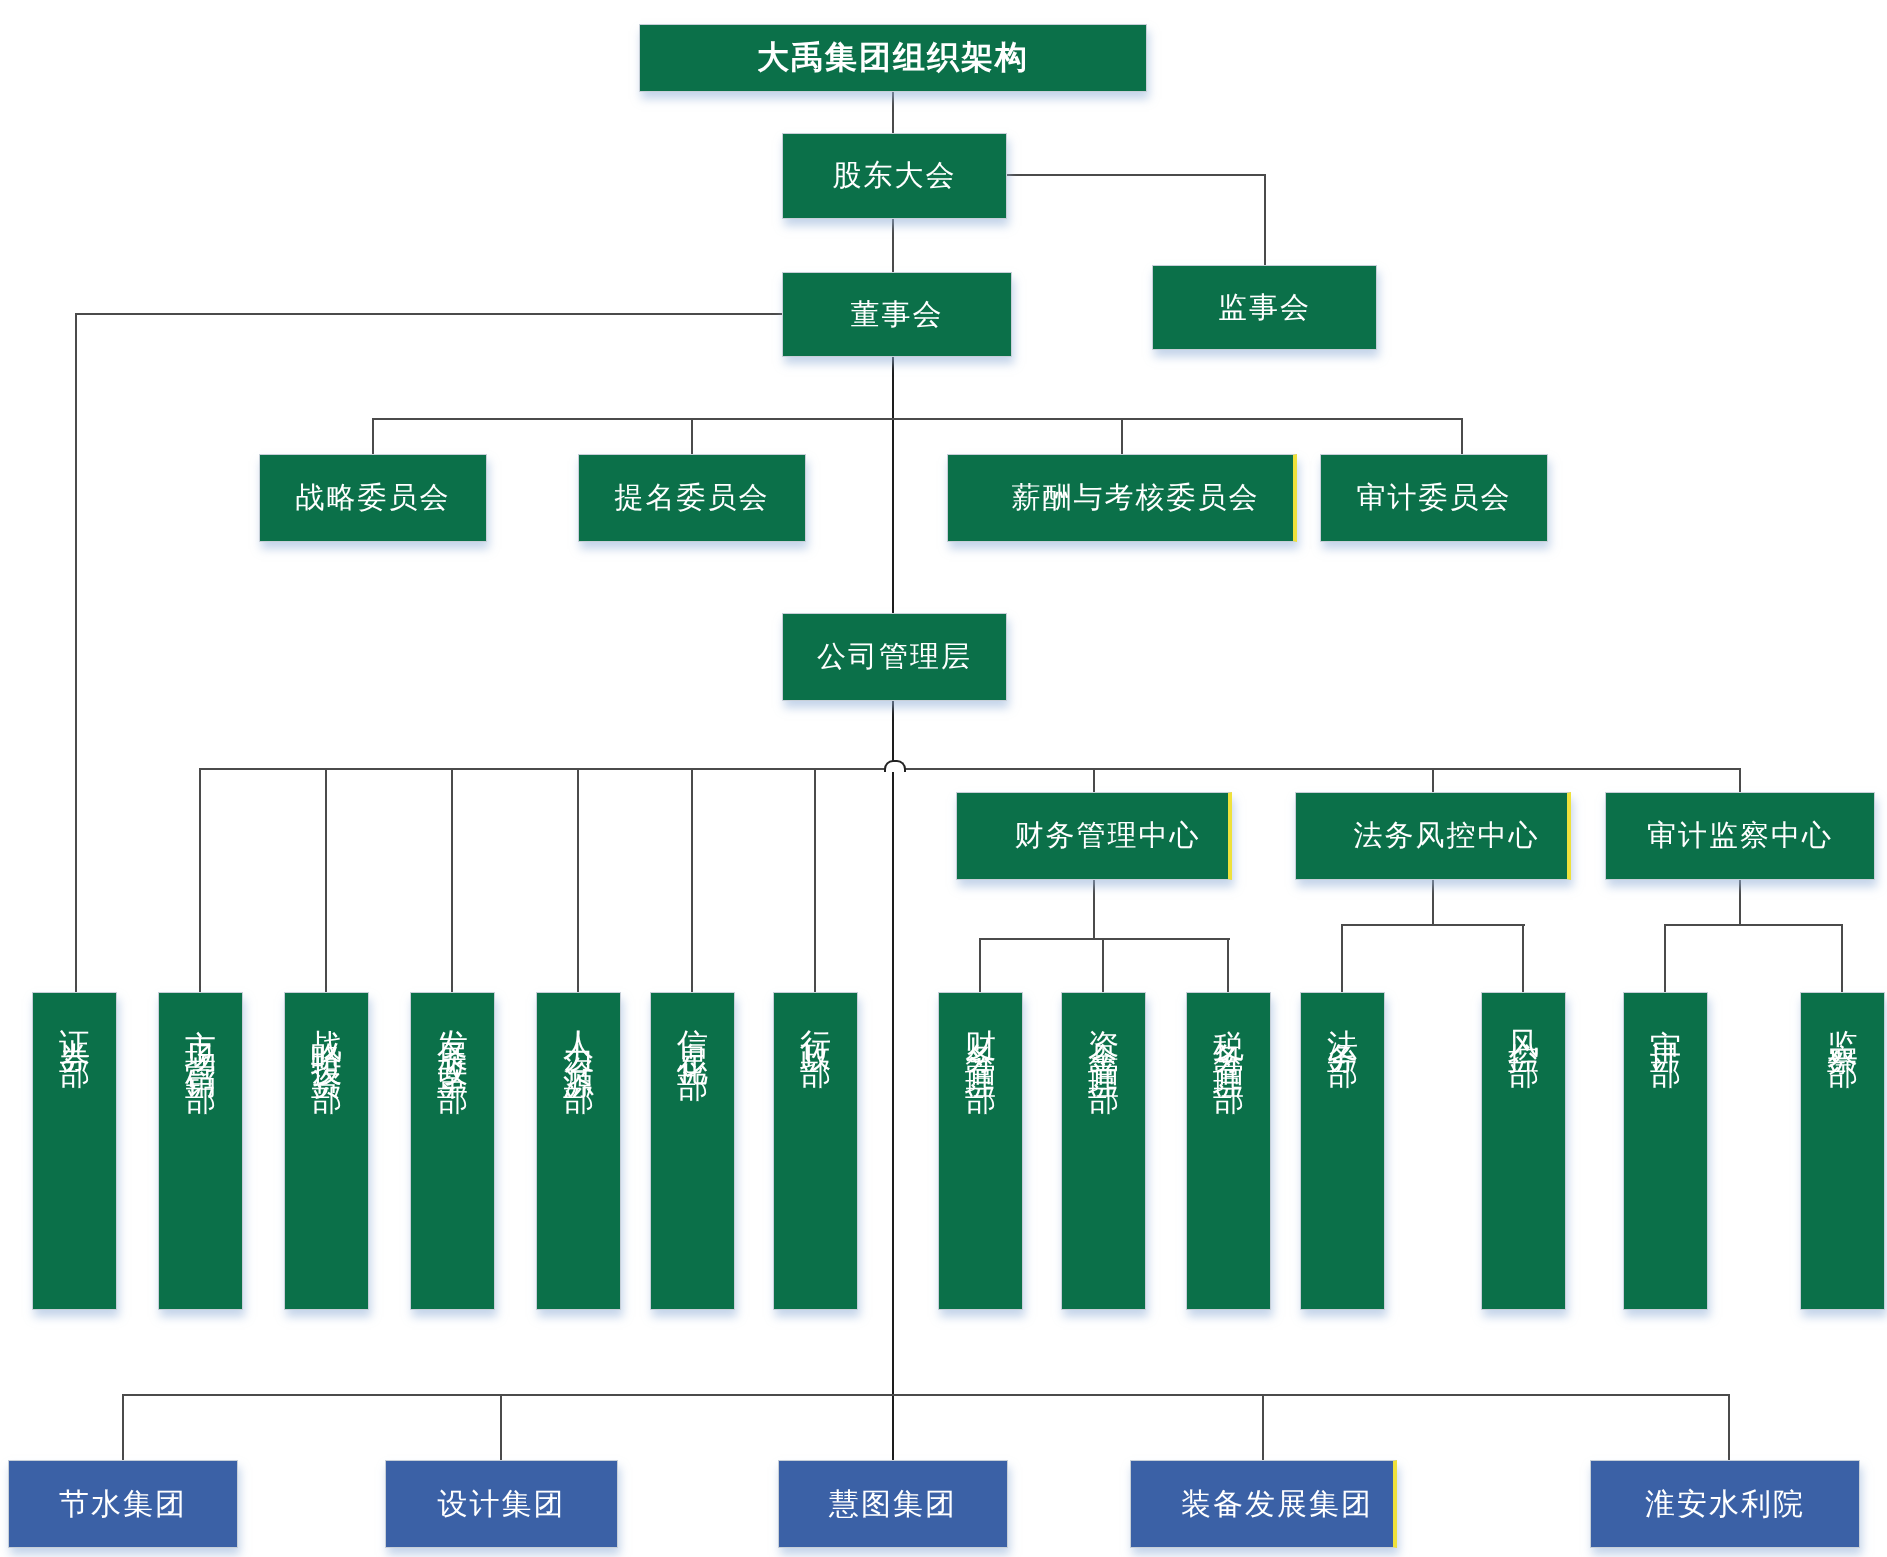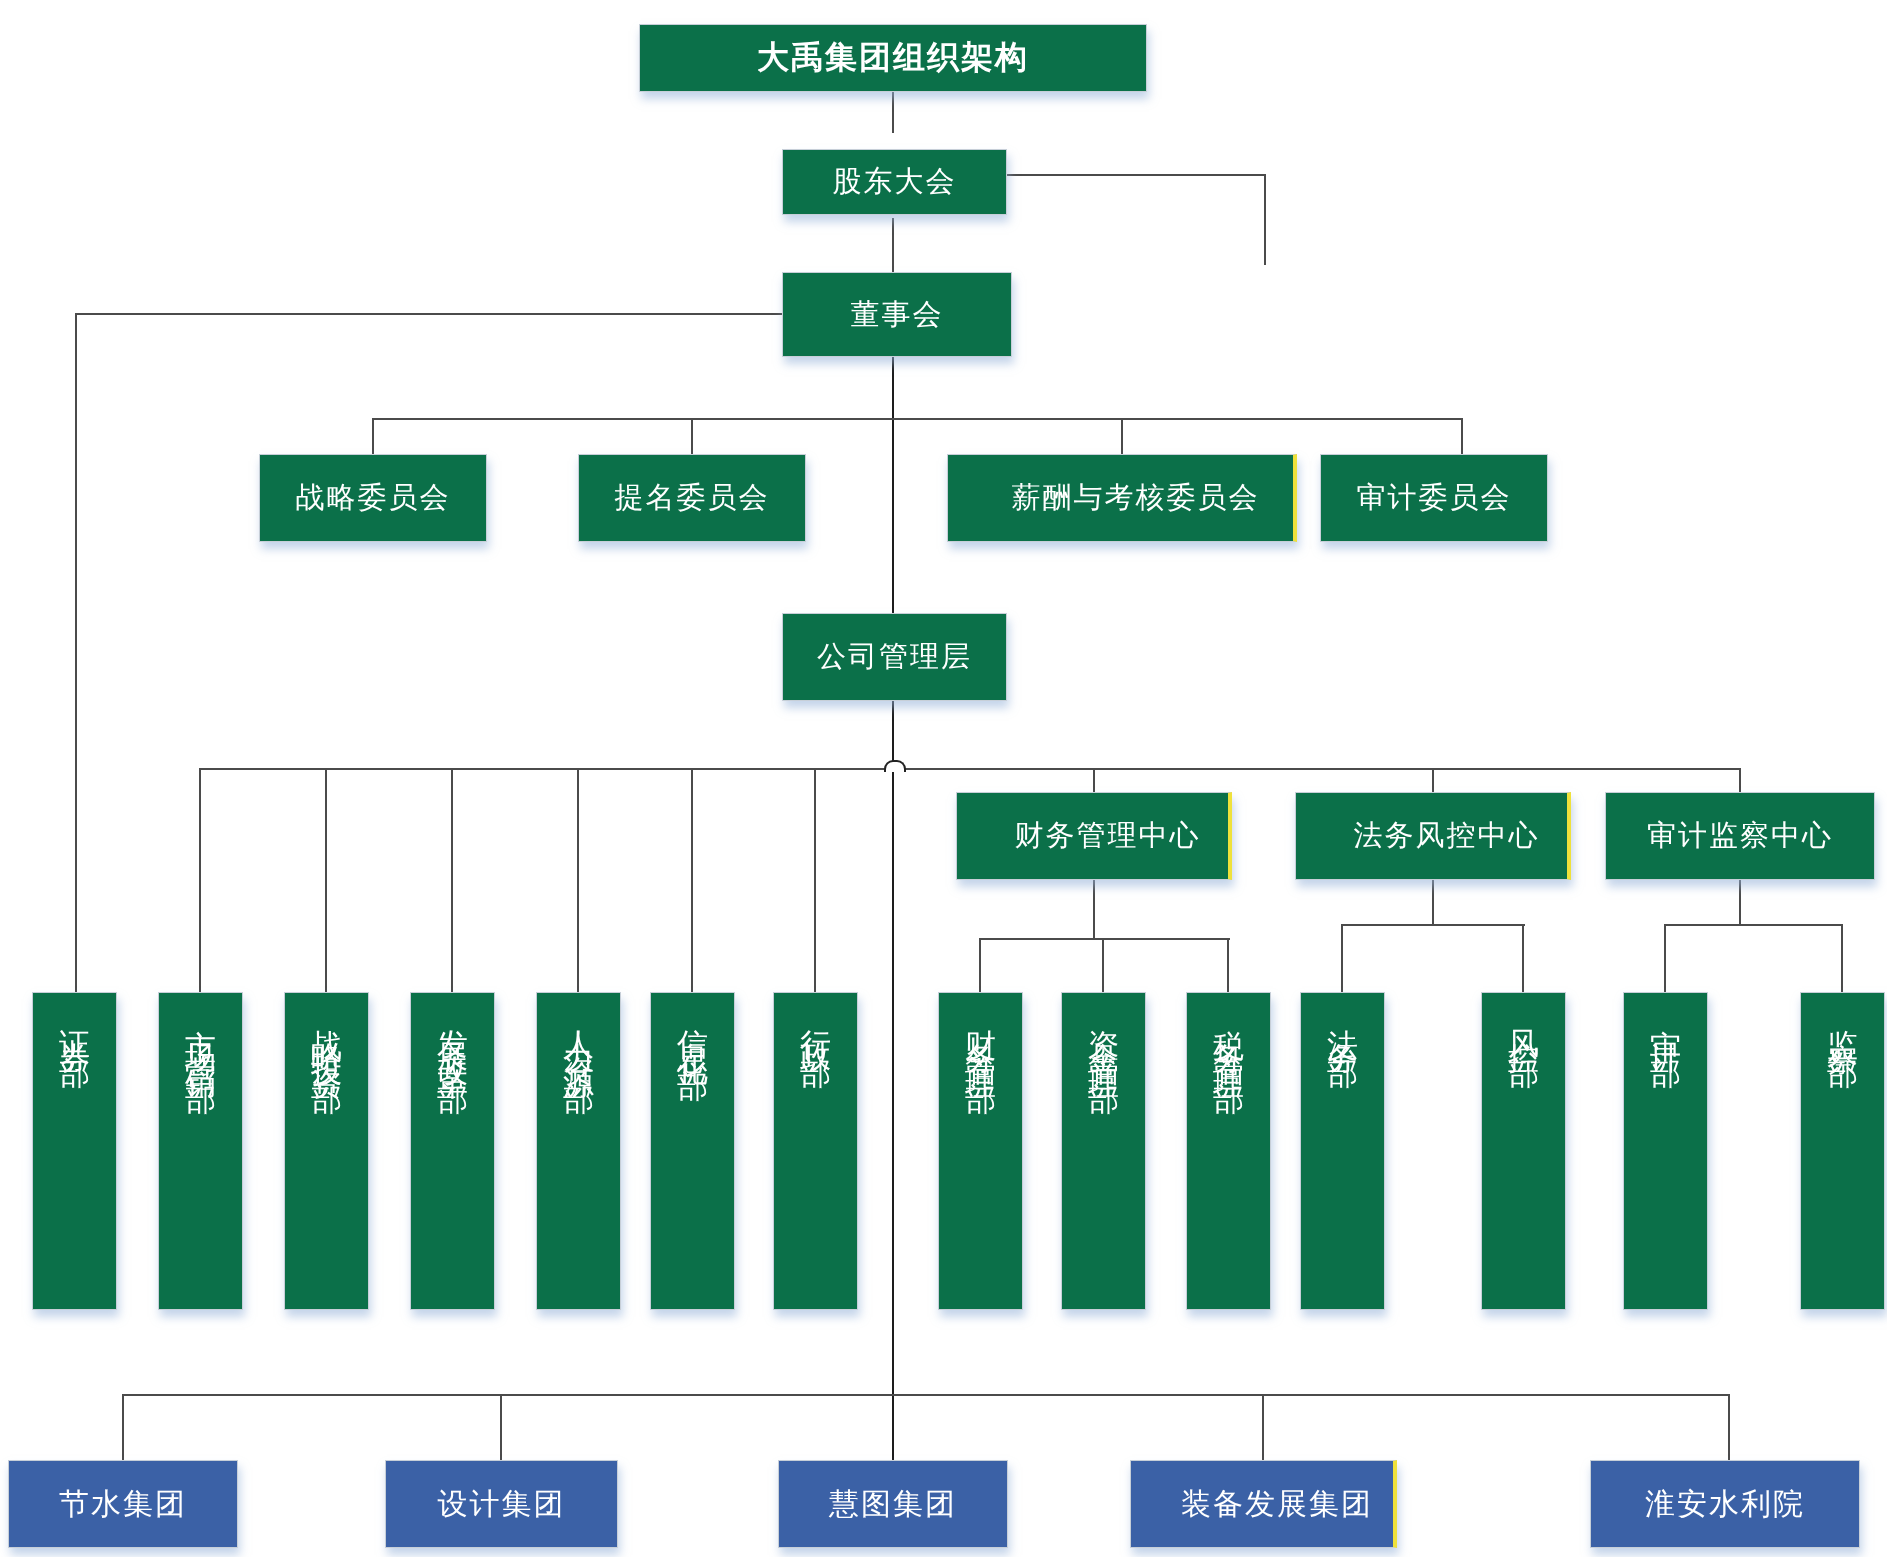--- a/index.html
+++ b/index.html
@@ -90,24 +90,25 @@
   <div class="hl" style="left:123px;top:1394px;width:1607px;"></div>
   <div class="vl" style="left:122px;top:1394px;height:66px;"></div>
   <div class="vl" style="left:500px;top:1394px;height:66px;"></div>
   <div class="vl" style="left:1262px;top:1394px;height:66px;"></div>
   <div class="vl" style="left:1728px;top:1394px;height:66px;"></div>
 
   <div class="arc"></div>
 
   <div class="node title-node" style="left:639px;top:8px;width:508px;height:68px;margin-top:16px;">大禹集团组织架构</div>
 
-  <div class="node" style="left:782px;top:133px;width:225px;height:66px;margin-top:16px;">股东大会</div>
+  <div class="node" style="left:782px;top:133px;width:225px;height:86px;">股东大会</div>
 
   <div class="node" style="left:782px;top:272px;width:230px;height:85px;">董事会</div>
 
+  <div class="node" style="left:1152px;top:265px;width:225px;height:85px;">监事会</div>
 
   <div class="node" style="left:259px;top:454px;width:228px;height:88px;">战略委员会</div>
 
   <div class="node" style="left:578px;top:454px;width:228px;height:88px;">提名委员会</div>
 
   <div class="node hl-right" style="left:947px;top:454px;width:350px;height:88px;">薪酬与考核委员会</div>
 
   <div class="node" style="left:1320px;top:454px;width:228px;height:88px;">审计委员会</div>
 
   <div class="node" style="left:782px;top:613px;width:225px;height:88px;">公司管理层</div>

